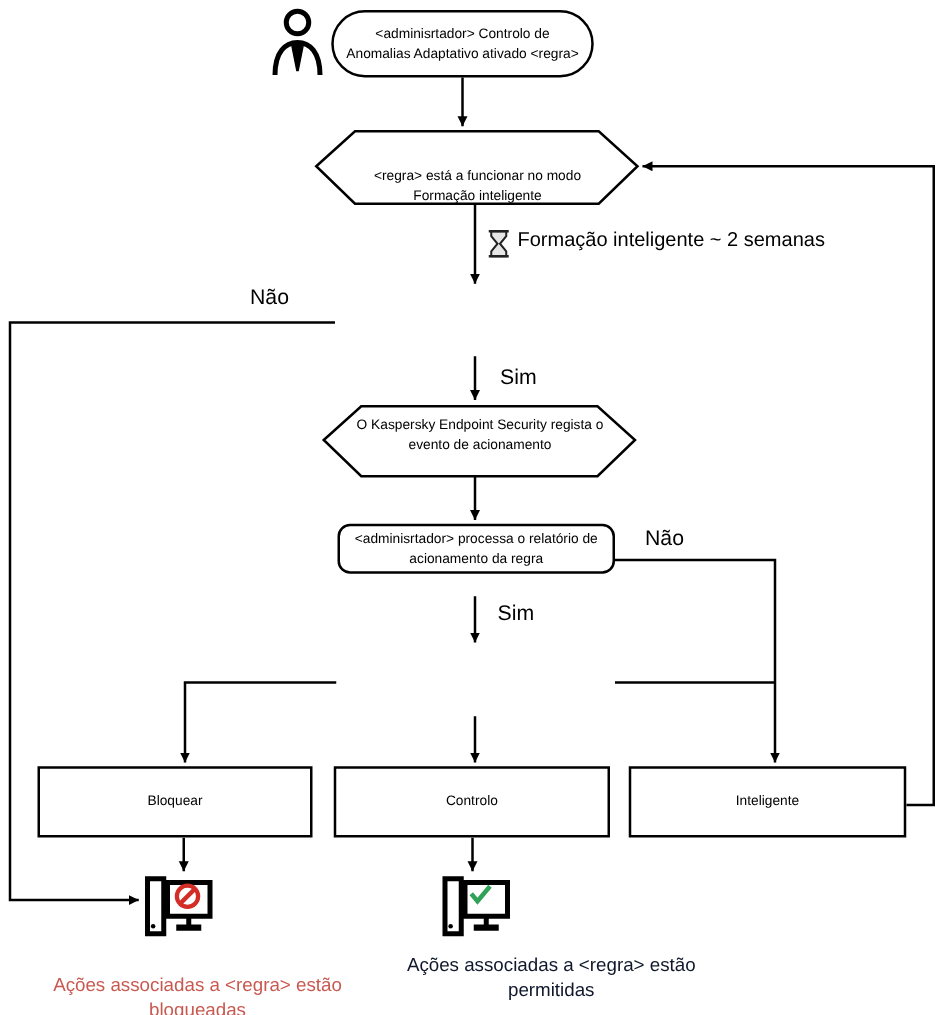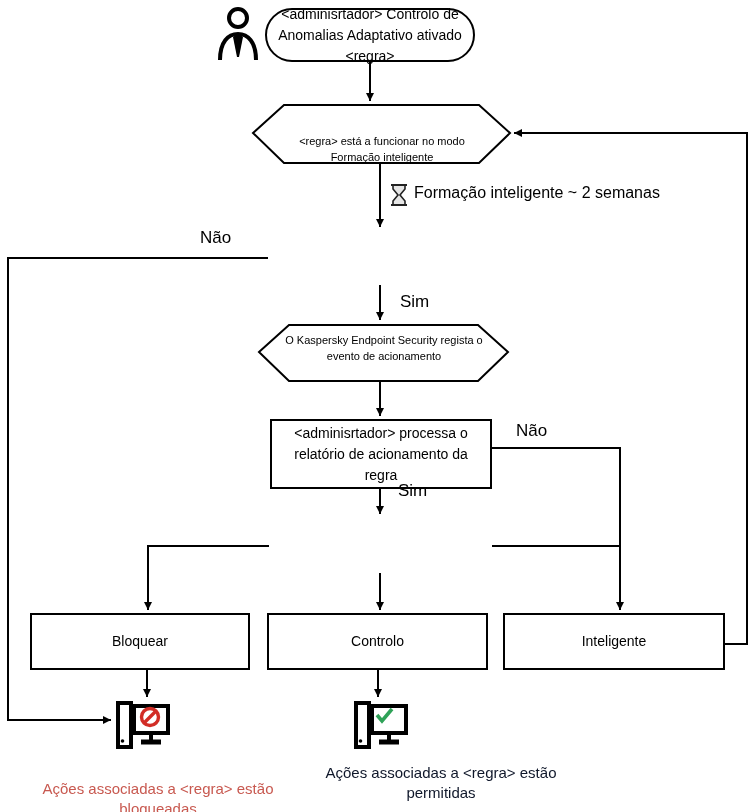--- a/index.html
+++ b/index.html
@@ -1,20 +1,20 @@
 <!DOCTYPE html>
 <html><head>
 <meta charset="utf-8">
 <style>
   html,body{margin:0;padding:0;background:#fff;}
   #canvas{position:relative;width:753px;height:812px;background:#fff;overflow:hidden;
           font-family:"Liberation Sans",sans-serif;color:#000;}
   .layer{position:absolute;left:0;top:0;}
   .node{position:absolute;display:flex;align-items:center;justify-content:center;
-        text-align:center;font-size:14px;line-height:1.5;background:#fff;
+        text-align:center;font-size:11px;line-height:1.5;background:#fff;
         border:2px solid #000;box-sizing:border-box;padding:16px 8px;}
   .stadium{border-radius:28px;}
   .hexwrap{position:absolute;}
   .hextext{position:absolute;display:flex;align-items:center;justify-content:center;
            text-align:center;font-size:11px;line-height:1.5;background:transparent;border:none;}
   .edge-label{position:absolute;font-size:17px;line-height:1;white-space:nowrap;}
   .note-label{position:absolute;font-size:16px;line-height:1;white-space:nowrap;}
   .caption{position:absolute;text-align:center;font-size:15px;line-height:20px;}
   svg{display:block;}
 </style>
@@ -74,21 +74,21 @@
   <div class="edge-label" style="left:200px;top:229px;">Não</div>
   <div class="edge-label" style="left:400px;top:293px;">Sim</div>
 
   <div class="hexwrap" style="left:257px;top:323px;">
     <svg width="253" height="60">
       <polygon points="2,29 32,2 221,2 251,29 221,58 32,58" fill="#fff" stroke="#000" stroke-width="2"></polygon>
     </svg>
     <div class="hextext" style="left:18px;top:5px;width:218px;height:40px;">O Kaspersky Endpoint Security regista o evento de acionamento</div>
   </div>
 
-  <div class="node" style="left:270px;top:419px;width:222px;height:70px;">
+  <div class="node" style="left:270px;top:419px;width:222px;height:40px;border-radius:10px;">
     <span>&lt;adminisrtador&gt; processa o relatório de acionamento da regra</span>
   </div>
 
   <div class="edge-label" style="left:516px;top:422px;">Não</div>
   <div class="edge-label" style="left:398px;top:482px;">Sim</div>
 
 
   <div class="node" style="left:30px;top:613px;width:220px;height:57px;">
     <span>Bloquear</span>
   </div>

